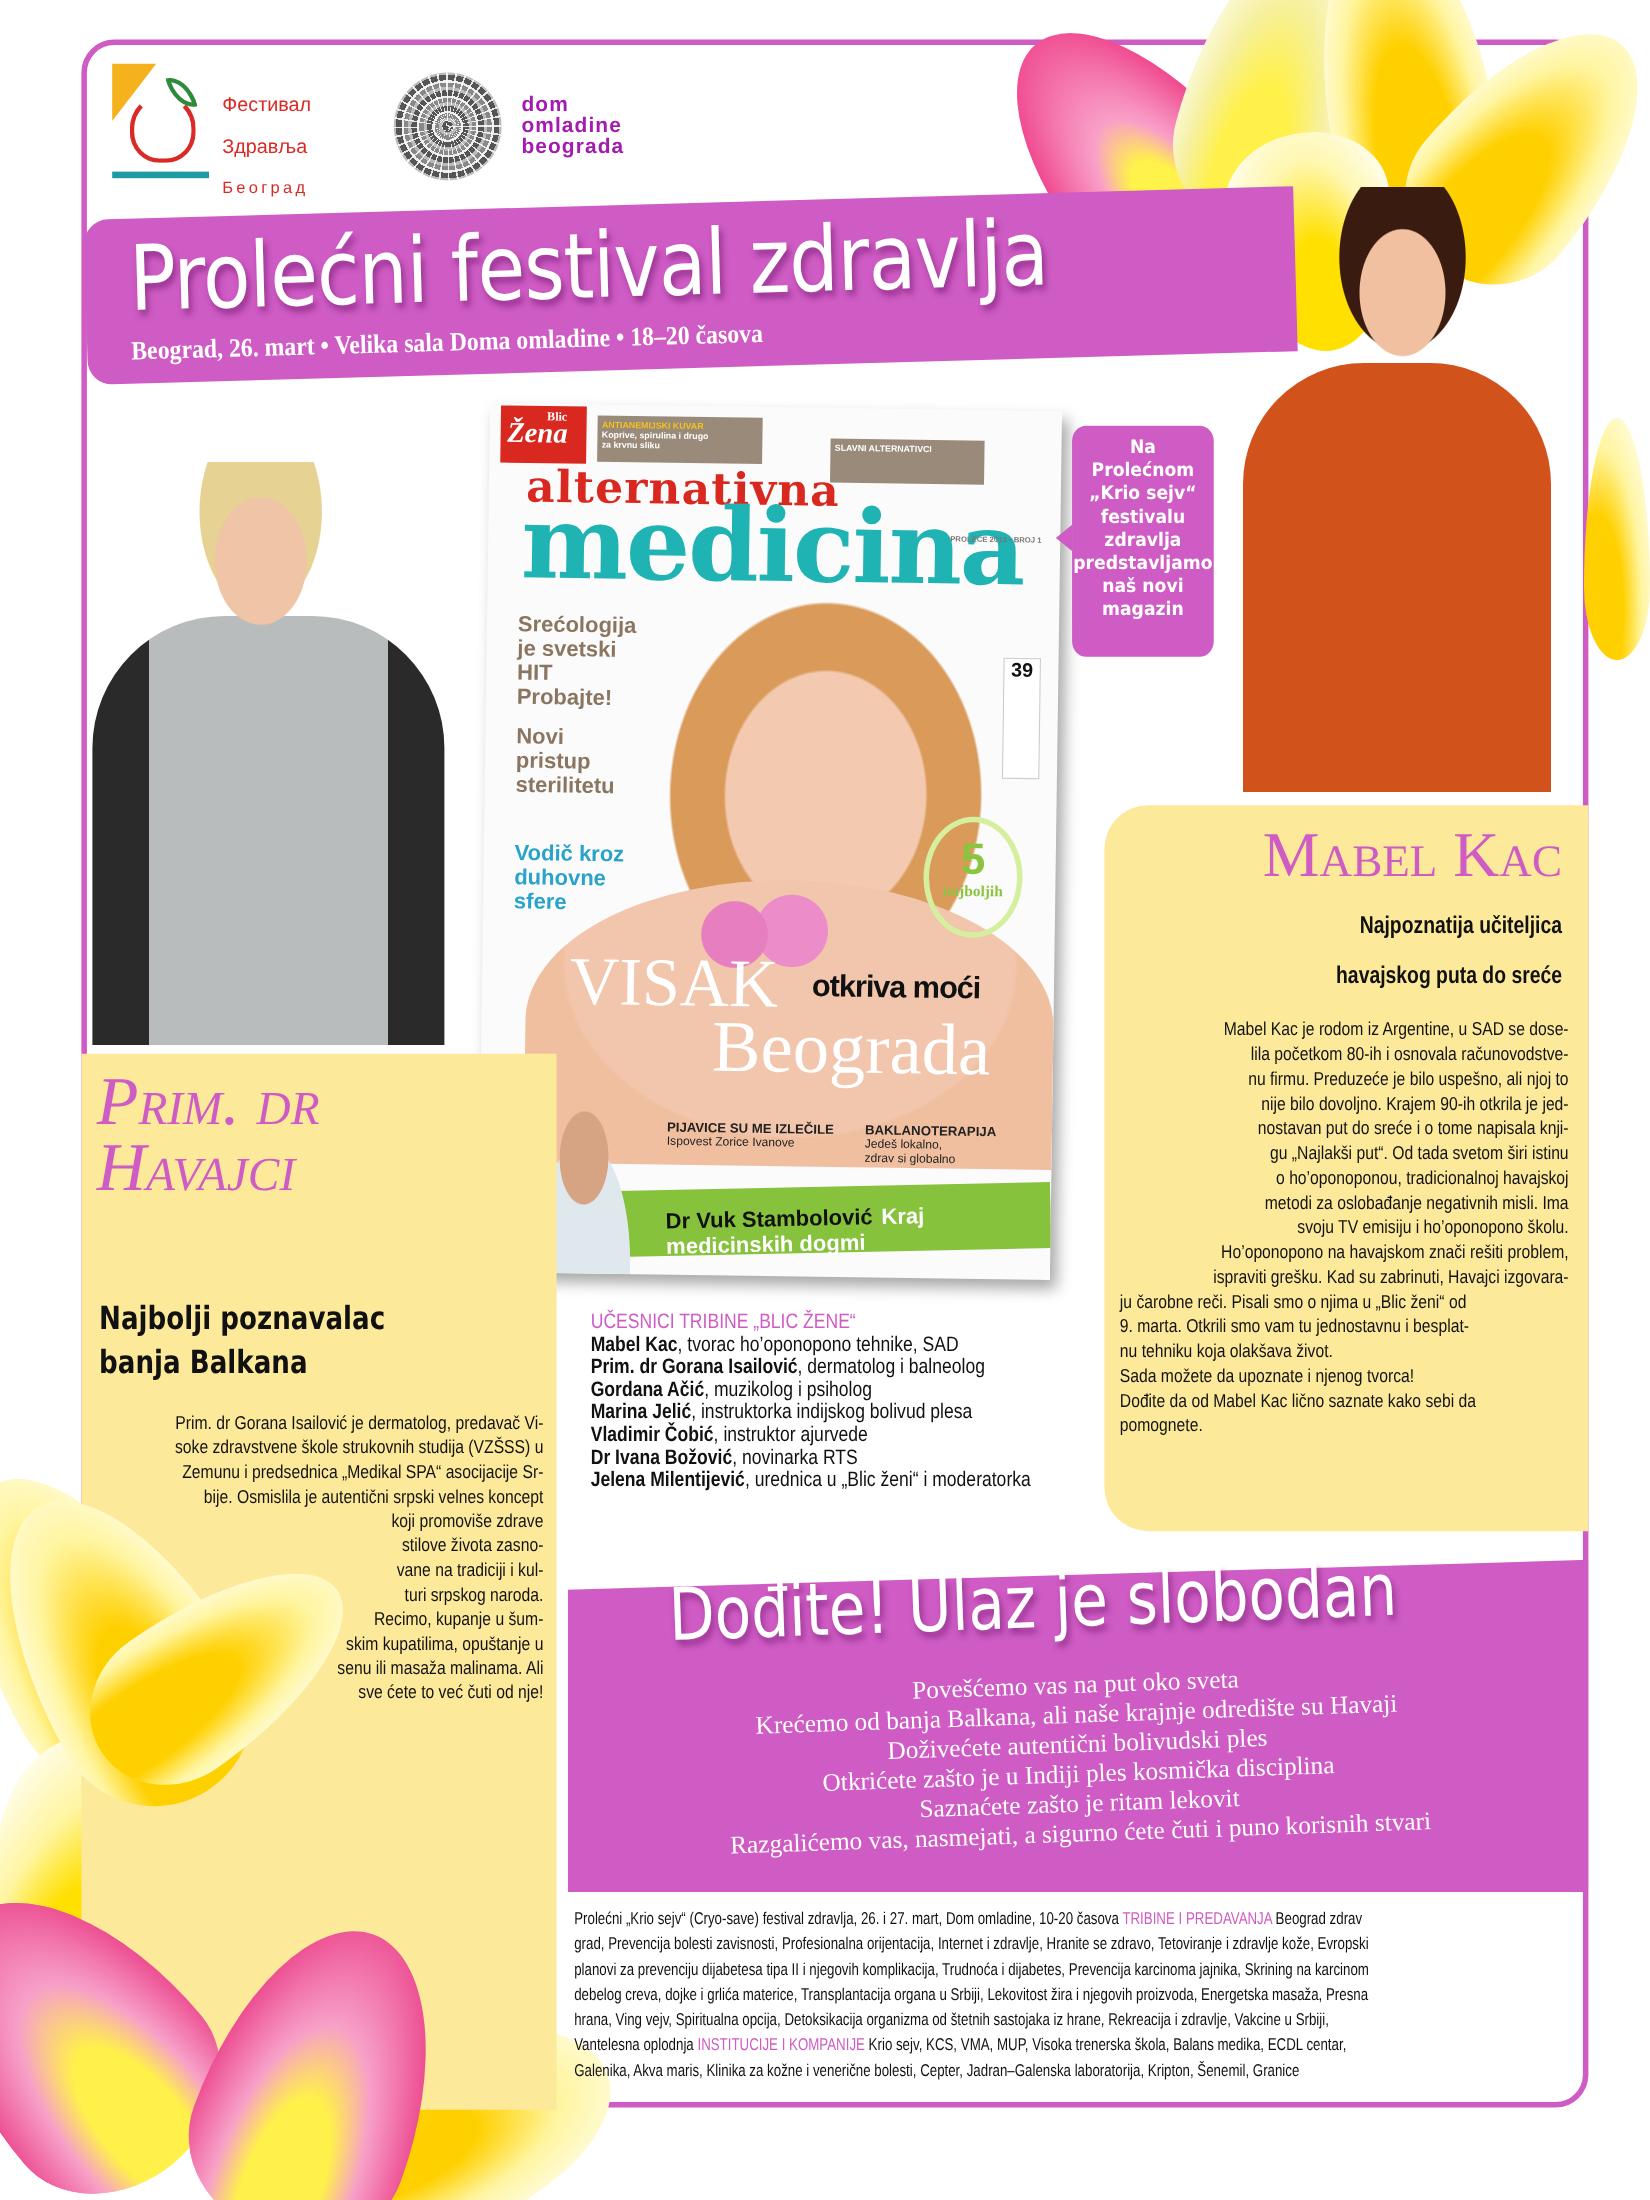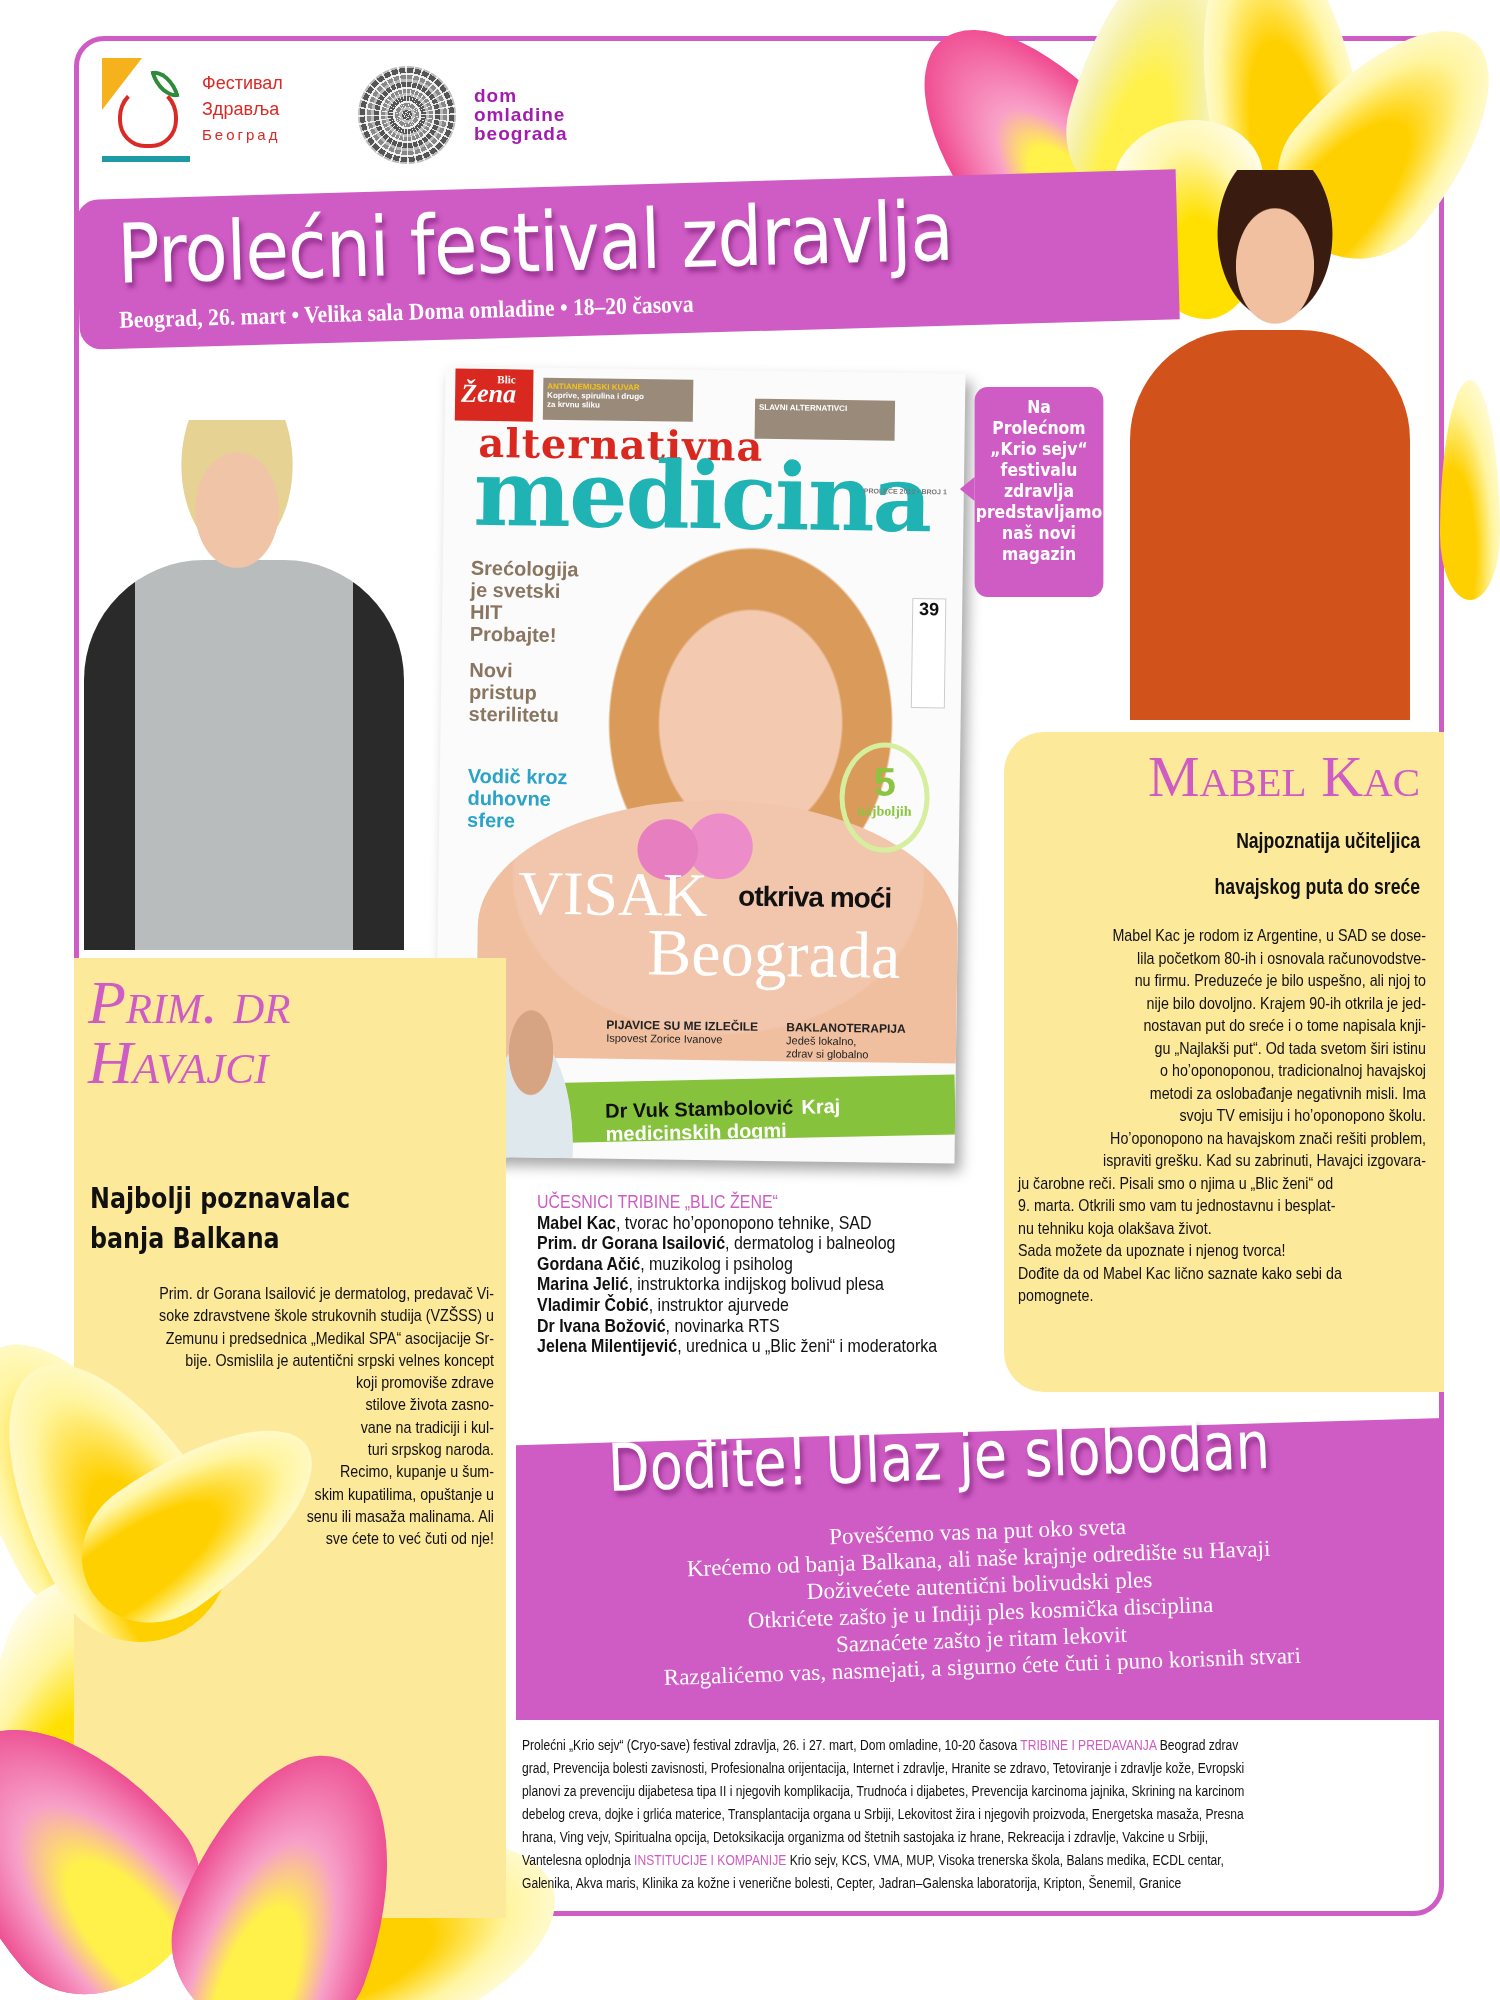--- a/index.html
+++ b/index.html
@@ -19,21 +19,21 @@
   .logo-fest { position: absolute; left: 102px; top: 58px; width: 220px; height: 110px; }
   .logo-fest .tri { position: absolute; left: 0; top: 0; width: 0; height: 0;
     border-top: 52px solid #f5b21c; border-right: 40px solid transparent; }
   .logo-fest .bar { position: absolute; left: 0; top: 98px; width: 88px; height: 6px; background: #1e9aa4; }
   .logo-fest .apple { position: absolute; left: 16px; top: 28px; width: 60px; height: 62px;
     border: 4px solid #d92a26; border-radius: 50% 50% 45% 45%; border-top-color: transparent; }
   .logo-fest .leaf { position: absolute; left: 52px; top: 10px; width: 22px; height: 32px;
     border: 4px solid #2e8b3a; border-radius: 0 100% 0 100%; transform: rotate(-15deg); }
   .logo-fest .txt { position: absolute; left: 100px; top: 12px; color: #d92a26;
     font-size: 18px; line-height: 26px; }
-  .logo-fest .txt span { display: block; }
+  .logo-fest .txt span { display: block; margin-top: 12px; }
   .logo-fest .txt .sp { letter-spacing: 3px; font-size: 15px; }
 
   .logo-dom { position: absolute; left: 358px; top: 66px; width: 300px; height: 100px; }
   .logo-dom .rings { position: absolute; left: 0; top: 0; width: 98px; height: 98px; border-radius: 50%;
     background: repeating-radial-gradient(circle, #555 0 5px, #bbb 5px 8px, #888 8px 12px, #eee 12px 14px); }
   .logo-dom .rings::after { content: ""; position: absolute; inset: 0; border-radius: 50%;
     background: repeating-conic-gradient(transparent 0 8deg, rgba(255,255,255,.85) 8deg 10deg); }
   .logo-dom .txt { position: absolute; left: 116px; top: 20px; color: #a21caf; font-weight: bold;
     font-size: 19px; line-height: 19px; letter-spacing: 1px; }
   .logo-dom .txt span { display: block; }

